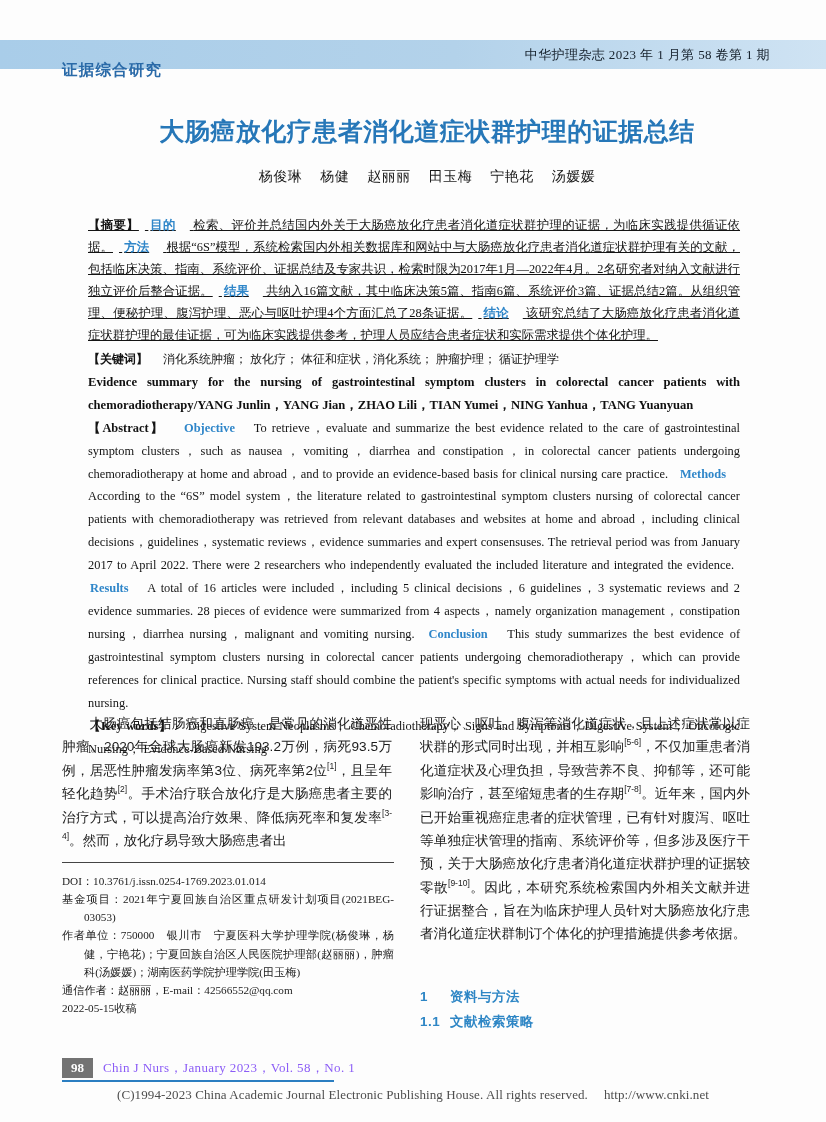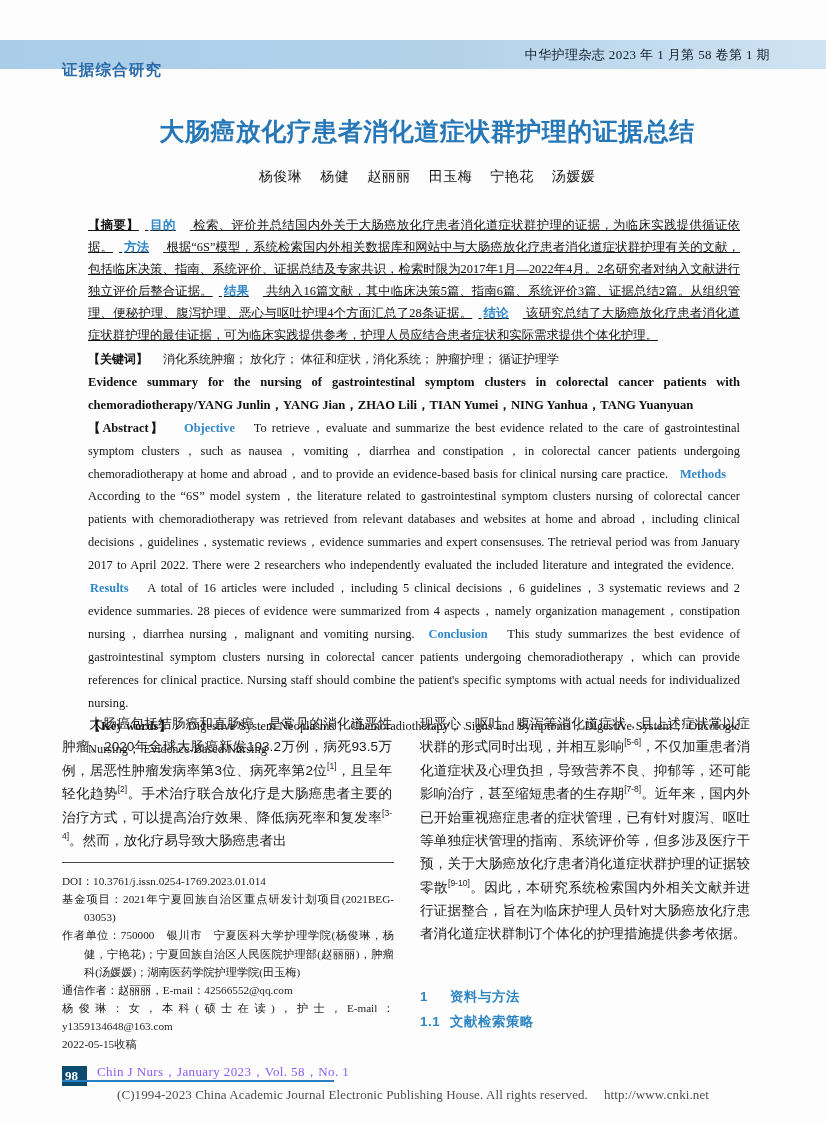--- a/index.html
+++ b/index.html
@@ -209,29 +209,28 @@
   
   .page-footer {
     position: absolute;
     left: 62px;
     top: 1058px;
     width: 700px;
     height: 22px;
   }
   .folio-box {
     display: inline-block;
-    background: #0c4a6e;
+    background: #737373;
     color: #ffffff;
     font-family: "Liberation Serif", "DejaVu Serif", serif;
     font-weight: bold;
     font-size: 13px;
-    padding: 2px 9px 2px 3px;
+    padding: 2px 9px 2px 9px;
     vertical-align: middle;
     line-height: 1.25;
-    margin-top: 8px;
   }
   .folio-text {
     display: inline-block;
     margin-left: 10px;
     font-family: "Liberation Serif", "DejaVu Serif", serif;
     font-size: 13px;
     color: #8b5cf6;
     letter-spacing: 0.4px;
     vertical-align: middle;
   }
@@ -328,21 +327,20 @@
         <span>现恶心、呕吐、腹泻等消化道症状，且上述症状常以症状群的形式同时出现，并相互影响</span><sup>[5-6]</sup><span>，不仅加重患者消化道症状及心理负担，导致营养不良、抑郁等，还可能影响治疗，甚至缩短患者的生存期</span><sup>[7-8]</sup><span>。近年来，国内外已开始重视癌症患者的症状管理，已有针对腹泻、呕吐等单独症状管理的指南、系统评价等，但多涉及医疗干预，关于大肠癌放化疗患者消化道症状群护理的证据较零散</span><sup>[9-10]</sup><span>。因此，本研究系统检索国内外相关文献并进行证据整合，旨在为临床护理人员针对大肠癌放化疗患者消化道症状群制订个体化的护理措施提供参考依据。</span>
       </div>
     </div>
   </div>
 
   <div class="footnote-block">
     <div class="footnote-line">DOI：10.3761/j.issn.0254-1769.2023.01.014</div>
     <div class="footnote-line hanging">基金项目：2021年宁夏回族自治区重点研发计划项目(2021BEG-03053)</div>
     <div class="footnote-line hanging">作者单位：750000　银川市　宁夏医科大学护理学院(杨俊琳，杨健，宁艳花)；宁夏回族自治区人民医院护理部(赵丽丽)，肿瘤科(汤媛媛)；湖南医药学院护理学院(田玉梅)</div>
     <div class="footnote-line">通信作者：赵丽丽，E-mail：42566552@qq.com</div>
-    <div class="footnote-line">杨俊琳：女，本科(硕士在读)，护士，E-mail：y1359134648@163.com</div>
     <div class="footnote-line">2022-05-15收稿</div>
   </div>
 
   <div class="sec-heads">
     <div class="sec-h1">
       <span class="sec-num">1</span><span>资料与方法</span>
     </div>
     <div class="sec-h2">
       <span class="sec-num">1.1</span><span>文献检索策略</span>
     </div>

